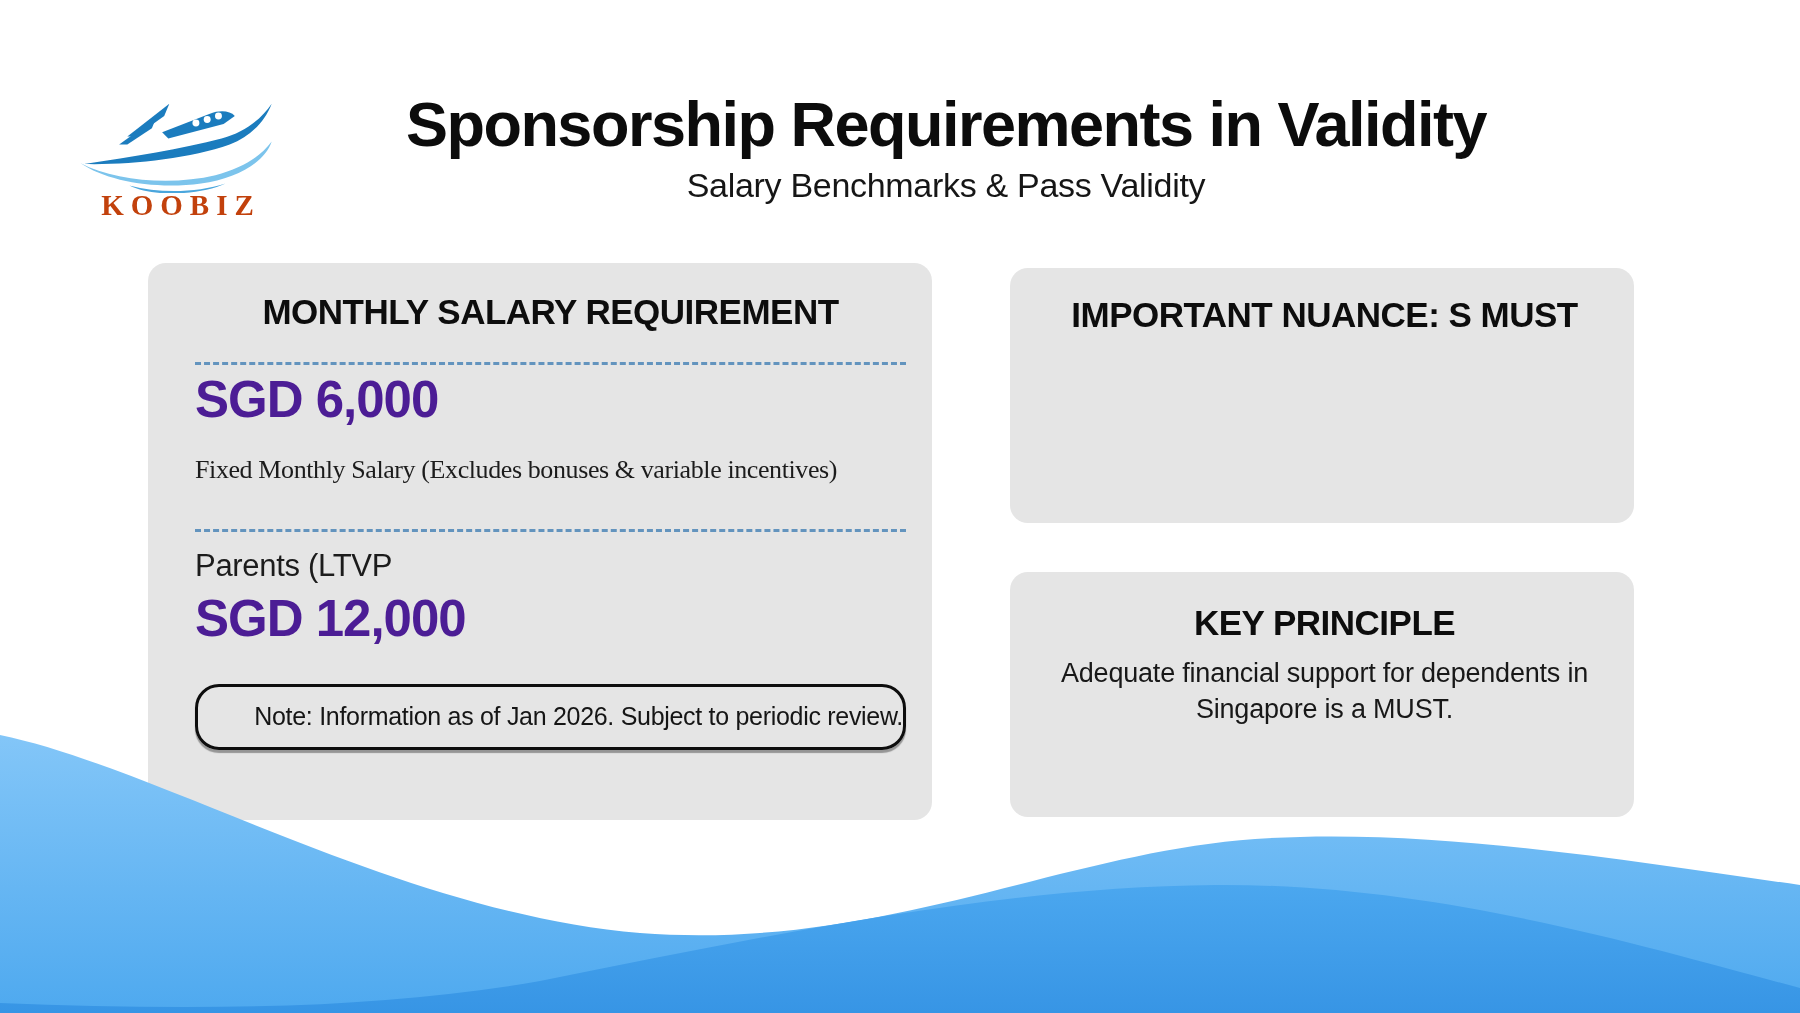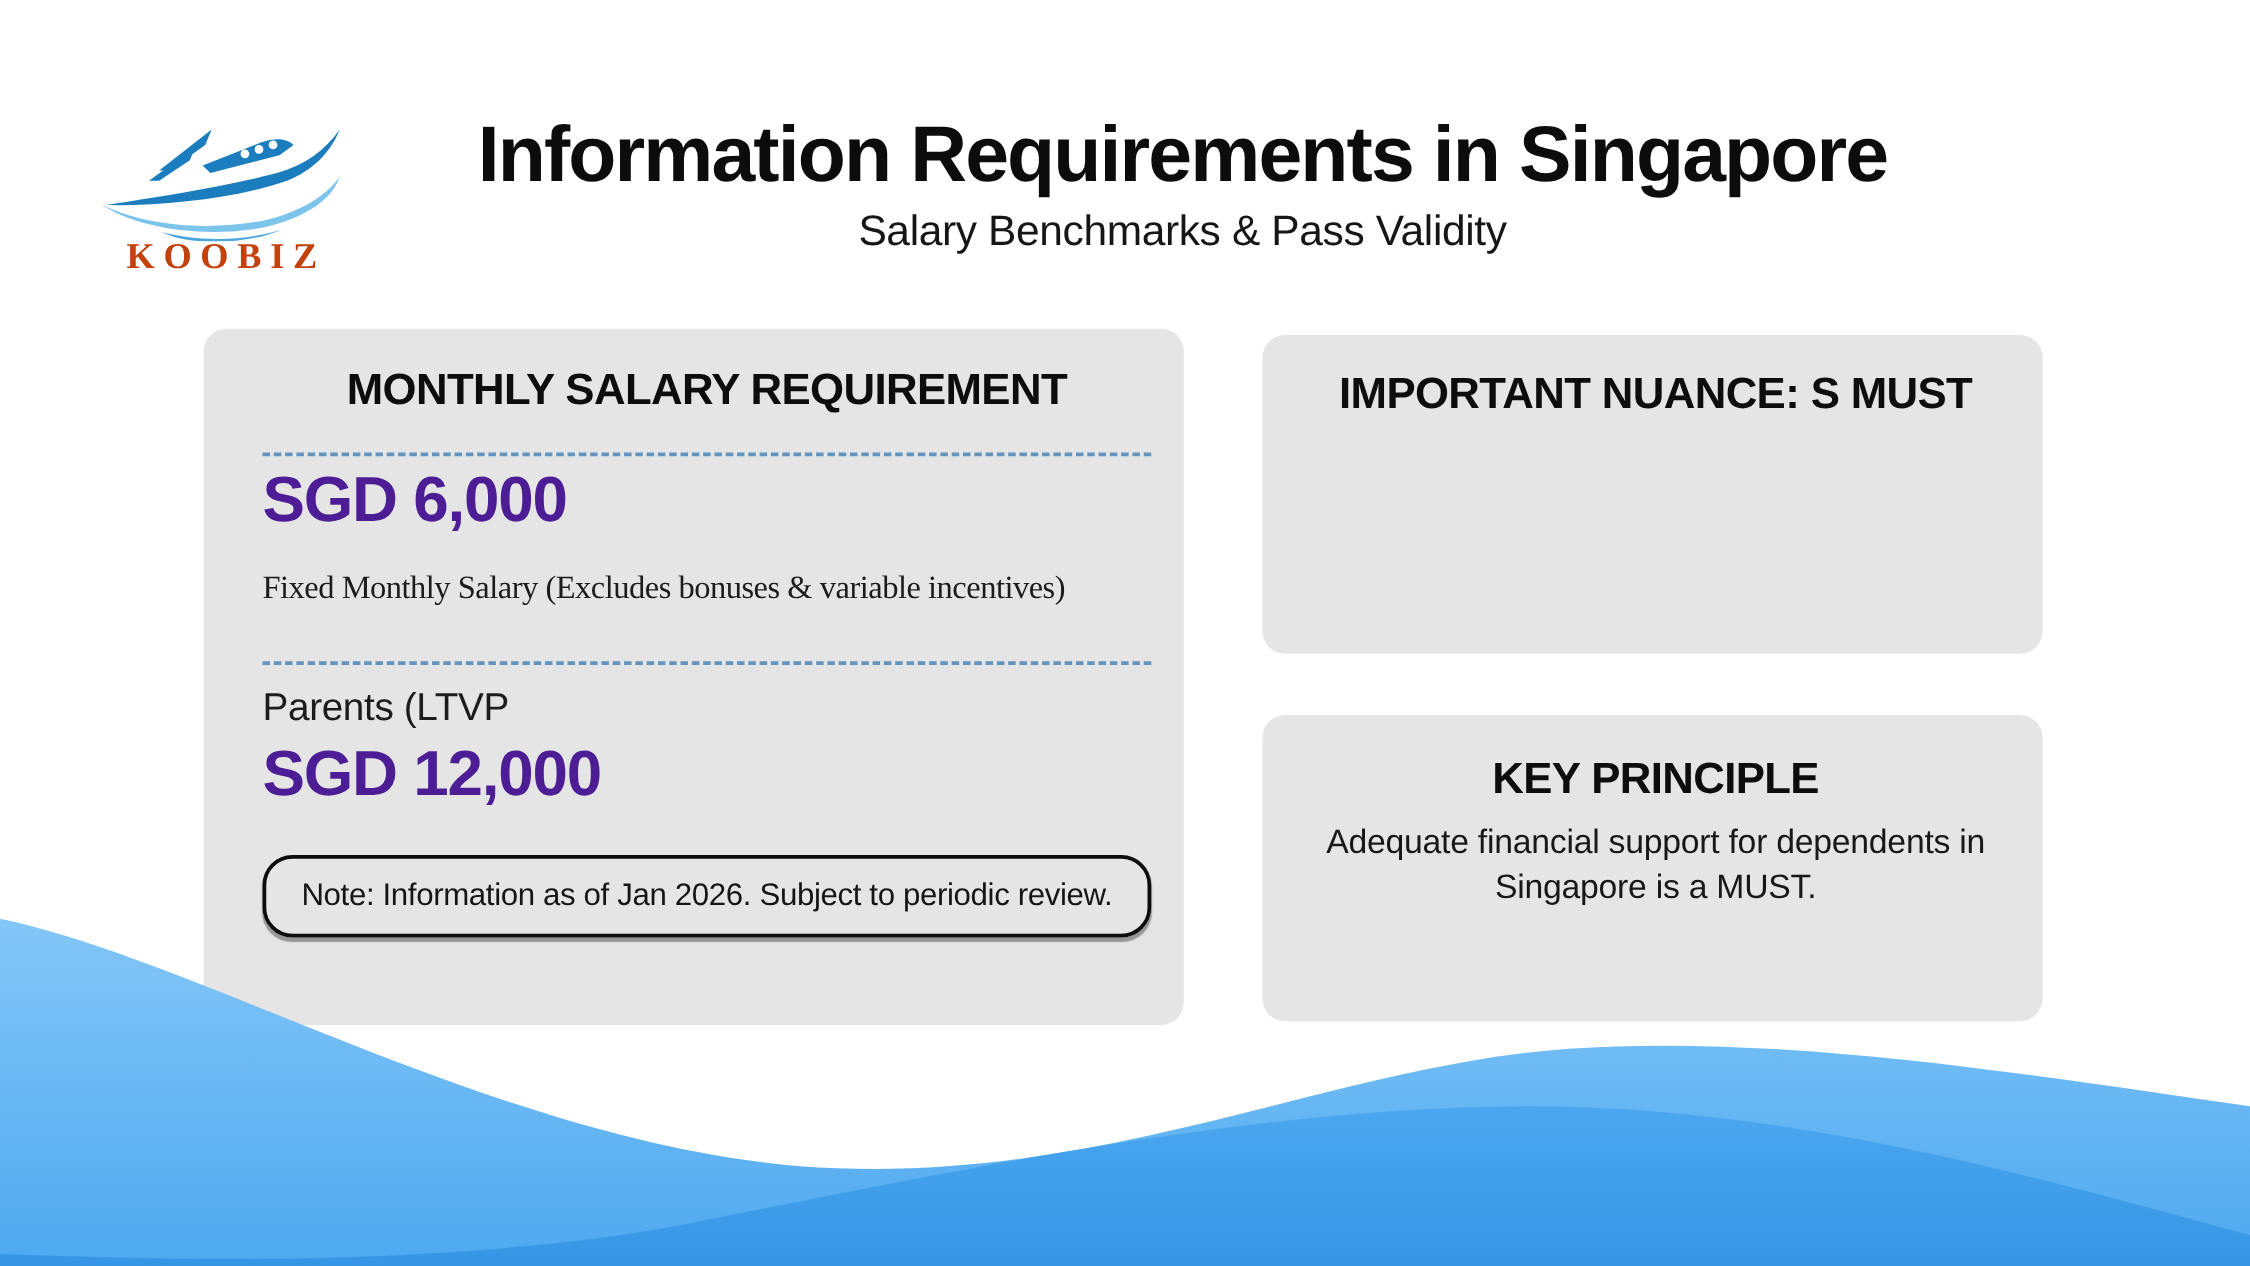--- a/index.html
+++ b/index.html
@@ -18,34 +18,34 @@
   .titles h1{
     margin:0;font-size:63px;font-weight:bold;letter-spacing:-1.5px;color:#0c0c0c;line-height:1.15;
   }
   .subtitle{font-size:34px;color:#161616;margin-top:6px;letter-spacing:-0.3px;}
   
   .card{position:absolute;background:#e5e5e5;border-radius:18px;box-sizing:border-box;}
   .card h2{
     margin:0;text-align:center;font-weight:bold;font-size:35px;
     letter-spacing:-0.5px;color:#0d0d0d;line-height:1.1;
   }
-  .card-salary{left:163px;top:263px;width:784px;height:557px;padding:30px 26px 0 47px;}
+  .card-salary{left:148px;top:263px;width:784px;height:557px;padding:30px 26px 0 47px;}
   .card-salary h2{padding-top:0;}
   .divider{border-top:3px dashed #4d86b8;height:0;opacity:0.85;}
   .div-1{margin-top:30px;}
   .div-2{margin-top:44px;}
   .row-label{font-size:31px;color:#1c1c1c;margin-top:16px;letter-spacing:-0.3px;}
   .amount{
     font-size:51px;font-weight:bold;color:#4c1d95;margin-top:8px;
     letter-spacing:-1px;line-height:1.05;
   }
   .caption{font-size:26px;color:#1c1c1c;margin-top:29px;white-space:nowrap;letter-spacing:-0.4px;font-family:Liberation Serif, serif;}
   .note-box{
     margin-top:38px;height:60px;border:3px solid #0d0d0d;border-radius:24px;
-    display:flex;align-items:center;justify-content:center;
+    display:flex;align-items:center;justify-content:flex-end;
     box-shadow:0 3px 1px rgba(0,0,0,0.35);
   }
   .note-box span{font-size:25px;color:#151515;white-space:nowrap;letter-spacing:-0.3px;}
   .card-nuance{left:1010px;top:268px;width:624px;height:255px;padding:28px 40px 0 45px;}
   .card-principle{left:1010px;top:572px;width:624px;height:245px;padding:32px 40px 0 45px;}
   .body-text{margin-top:26px;}
   .body-line{font-size:27px;color:#181818;line-height:36px;letter-spacing:-0.2px;}
   .card-principle .body-text{margin-top:12px;text-align:center;}
   
   .waves{position:absolute;left:0;bottom:0;width:1800px;height:300px;display:block;}
@@ -69,21 +69,21 @@
       <circle cx="134" cy="29.5" r="3.4" fill="#ffffff"></circle>
       <circle cx="145" cy="26" r="3.4" fill="#ffffff"></circle>
 
       <path d="M56,46 L97,14 L92,26 L64,46 Z" fill="#1b7cbe"></path>
       <path d="M48,54 L84,28 L80,38 L56,54 Z" fill="#1b7cbe"></path>
     </svg>
     <div class="brand">KOOBIZ</div>
   </div>
 
   <div class="titles">
-    <h1>Information Requirements in Singapore</h1>
+    <h1>Sponsorship Requirements in Validity</h1>
     <div class="subtitle">Salary Benchmarks &amp; Pass Validity</div>
   </div>
 
   <section class="card card-salary">
     <h2>MONTHLY SALARY REQUIREMENT</h2>
 
     <div class="divider div-1"></div>
 
     <div class="amount">SGD 6,000</div>
     <div class="caption">Fixed Monthly Salary (Excludes bonuses &amp; variable incentives)</div>

